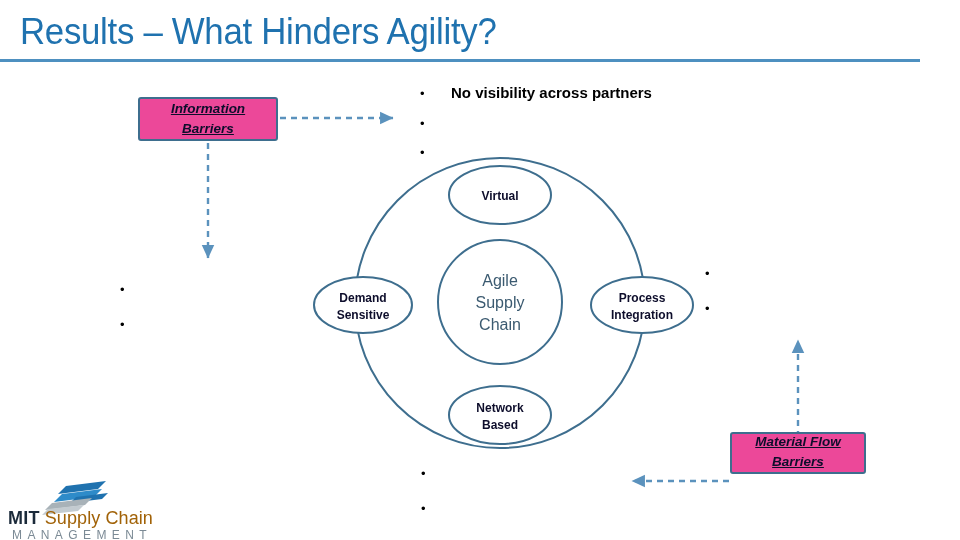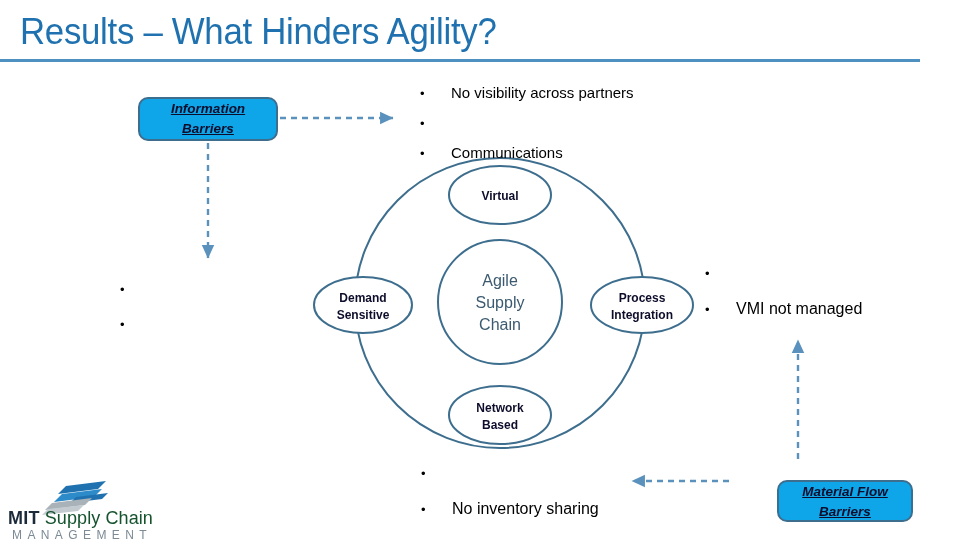--- a/index.html
+++ b/index.html
@@ -52,20 +52,21 @@
   }
   .bullet-dot {
     width: 30px;
     flex: 0 0 30px;
     color: #000000;
     font-size: 13px;
     line-height: inherit;
   }
   .bullet-text {
     color: #000000;
+    font-weight: bold;
   }
 
   #bullets-top { left: 420px; top: 78px; }
   #bullets-top .bullet-row { font-size: 15px; line-height: 29.5px; }
   #bullets-top .bullet-dot { width: 31px; flex: 0 0 31px; }
 
   #bullets-left { left: 120px; top: 272px; }
   #bullets-left .bullet-row { font-size: 16px; line-height: 35px; }
   #bullets-left .bullet-dot { width: 31px; flex: 0 0 31px; }
 
@@ -74,49 +75,48 @@
   #bullets-right .bullet-dot { width: 31px; flex: 0 0 31px; }
 
   #bullets-bottom { left: 421px; top: 456px; }
   #bullets-bottom .bullet-row { font-size: 16px; line-height: 35px; }
   #bullets-bottom .bullet-dot { width: 31px; flex: 0 0 31px; }
 
   
   .barrier-box {
     position: absolute;
     border: 2px solid #3E6E8E;
-    border-radius: 10px;
-    background: #0ea5e9;
+    border-radius: 3px;
+    background: #ec4899;
     box-sizing: border-box;
     display: flex;
     flex-direction: column;
     align-items: center;
-    justify-content: flex-start;
+    justify-content: flex-end;
   }
   .barrier-box .line {
     font-style: italic;
     font-weight: bold;
     text-decoration: underline;
     color: #0D0D2B;
     font-size: 13.5px;
     line-height: 20px;
     white-space: nowrap;
   }
   #box-information {
     left: 138px;
     top: 97px;
     width: 140px;
     height: 44px;
   }
   #box-material {
     left: 730px;
-    top: 480px;
+    top: 432px;
     width: 136px;
     height: 42px;
-    margin-left: 47px;
   }
 
   
   #diagram {
     position: absolute;
     left: 0;
     top: 0;
     width: 960px;
     height: 540px;
   }
@@ -166,21 +166,21 @@
   }
   .logo-mit {
     font-size: 18px;
     font-weight: bold;
     color: #1B2A3A;
     letter-spacing: 0.2px;
     text-align: center;
   }
   .logo-sc {
     font-size: 18px;
-    color: #14532d;
+    color: #a16207;
     letter-spacing: 0.1px;
   }
   #logo-mgmt {
     position: absolute;
     left: 12px;
     top: 528px;
     font-size: 12px;
     color: #7B8A95;
     letter-spacing: 5.4px;
     white-space: nowrap;
@@ -245,50 +245,47 @@
   <div class="bullets" id="bullets-top">
     <div class="bullet-row">
       <span class="bullet-dot">•</span>
       <span class="bullet-text">No visibility across partners</span>
     </div>
     <div class="bullet-row">
       <span class="bullet-dot">•</span>
     </div>
     <div class="bullet-row">
       <span class="bullet-dot">•</span>
-      <span class="bullet-text">Communications</span>
     </div>
   </div>
 
   <div class="bullets" id="bullets-left">
     <div class="bullet-row">
       <span class="bullet-dot">•</span>
     </div>
     <div class="bullet-row">
       <span class="bullet-dot">•</span>
     </div>
   </div>
 
   <div class="bullets" id="bullets-right">
     <div class="bullet-row">
       <span class="bullet-dot">•</span>
     </div>
     <div class="bullet-row">
       <span class="bullet-dot">•</span>
-      <span class="bullet-text">VMI not managed</span>
     </div>
   </div>
 
   <div class="bullets" id="bullets-bottom">
     <div class="bullet-row">
       <span class="bullet-dot">•</span>
     </div>
     <div class="bullet-row">
       <span class="bullet-dot">•</span>
-      <span class="bullet-text">No inventory sharing</span>
     </div>
   </div>
 
   <svg id="logo" viewBox="0 0 150 58">
     <g transform="translate(24,2)">
       <path d="M34,6 L74,1 L66,9 L26,14 Z" fill="#1F72AF"></path>
       <path d="M30,14 L70,9 L62,17 L22,22 Z" fill="#2E8BC9"></path>
       <path d="M44,17 L76,13 L70,19 L38,23 Z" fill="#1F72AF"></path>
       <path d="M20,23 L60,18 L53,25 L13,30 Z" fill="#A8B2B8"></path>
       <path d="M16,29 L52,25 L46,31 L10,35 Z" fill="#C3CBD0"></path>

